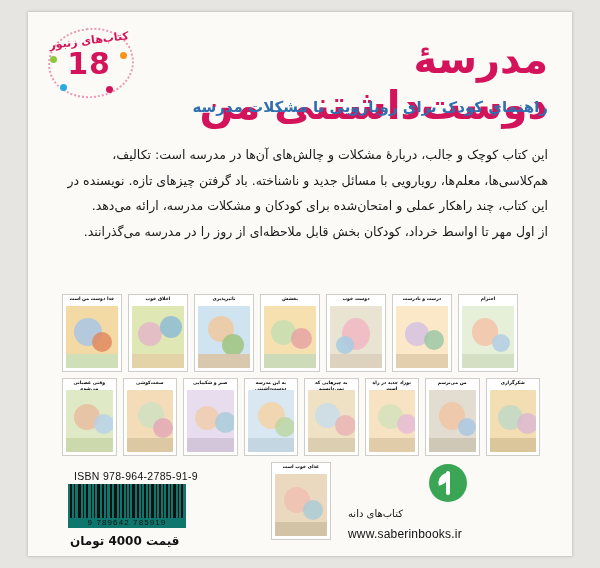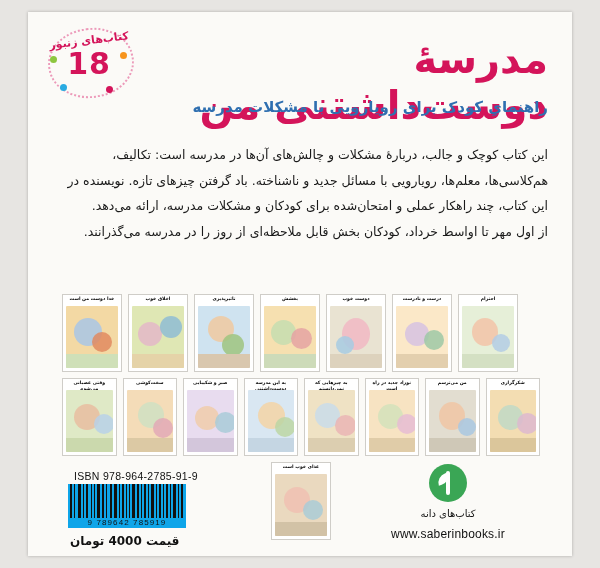--- a/index.html
+++ b/index.html
@@ -86,37 +86,37 @@
   .mini .blob{position:absolute;border-radius:50%;opacity:.85;}
   .mini .strip{position:absolute;left:0;right:0;bottom:0;height:22%;}
   
   .isbn-text{
     position:absolute;left:46px;top:458px;
     font-family:"Liberation Sans", sans-serif;
     font-size:10.5px;color:#111;letter-spacing:.3px;
   }
   .barcode{
     position:absolute;left:40px;top:472px;width:118px;height:44px;
-    background:#0ea5e9;
+    background:#0f766e;
   }
   .barcode .bars{position:absolute;left:0;top:0;width:118px;height:34px;}
   .barcode .bars i{position:absolute;top:0;background:#111;height:100%;}
   .barcode .digits{
     position:absolute;left:0;top:34px;width:118px;
     font-family:"Liberation Sans", sans-serif;
     font-size:8px;letter-spacing:1.1px;color:#111;
     text-align:center;
   }
   .price{
     position:absolute;left:42px;top:522px;
     direction:rtl;font-size:12px;color:#111;font-weight:bold;
   }
   .pub{
     position:absolute;right:24px;top:452px;width:200px;
-    text-align:center;direction:rtl;
+    text-align:left;direction:rtl;
   }
   .pub .logo{
     width:38px;height:38px;margin:0 auto 4px auto;
     border-radius:50%;background:#3aa655;position:relative;
   }
   .pub .logo:before{
     content:"";position:absolute;left:17px;top:7px;width:4px;height:24px;
     background:#fff;border-radius:2px;
   }
   .pub .logo:after{

